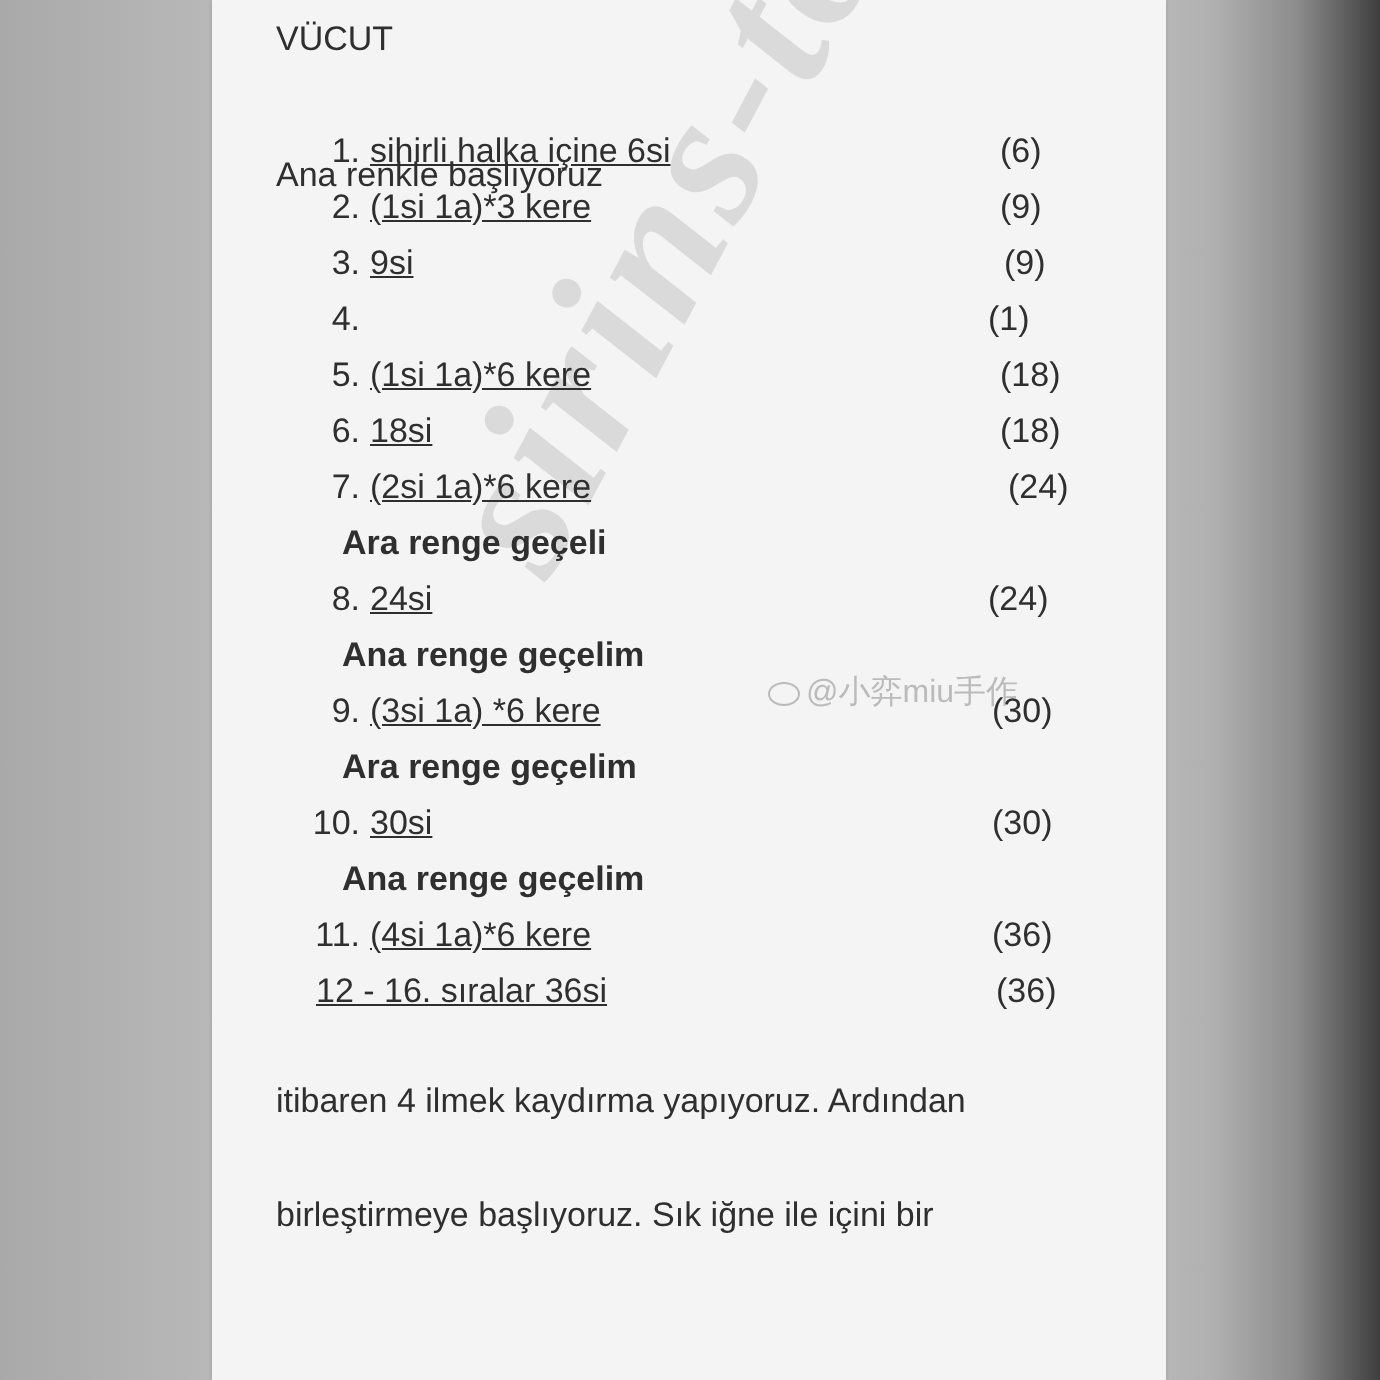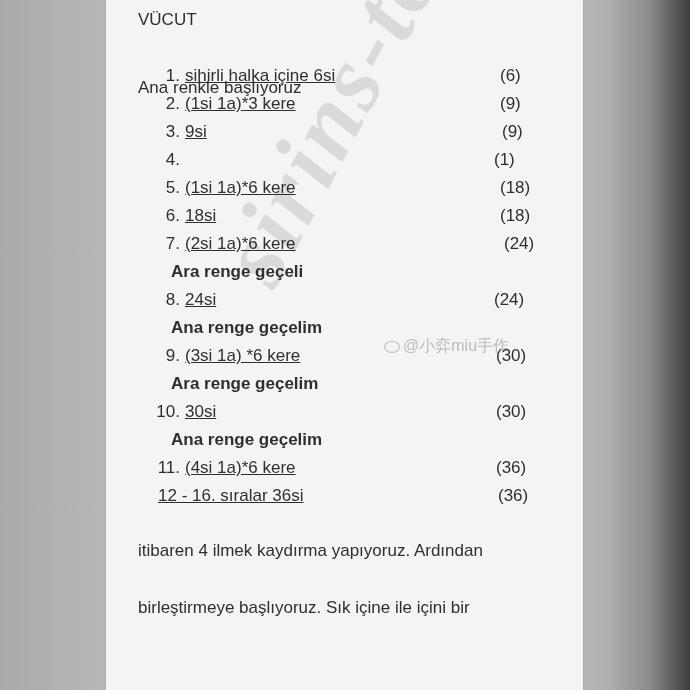--- a/index.html
+++ b/index.html
@@ -114,21 +114,21 @@
       <span class="instr">(4si 1a)*6 kere</span>
       <span class="count" style="left:358px">(36)</span>
     </div>
     <div class="row full" style="top:482px">
       <span class="instr">12 - 16. sıralar 36si</span>
       <span class="count" style="left:360px">(36)</span>
     </div>
 
     <div class="para">
       <div>itibaren 4 ilmek kaydırma yapıyoruz. Ardından</div>
-      <div>birleştirmeye başlıyoruz. Sık içine ile içini bir</div>
+      <div>birleştirmeye başlıyoruz. Sık iğne ile içini bir</div>
       
       
       
     </div>
   </div>
 
   <div class="wm-weibo">
     <span class="eye"></span><span>@小弈miu手作</span>
   </div>
 </div>

